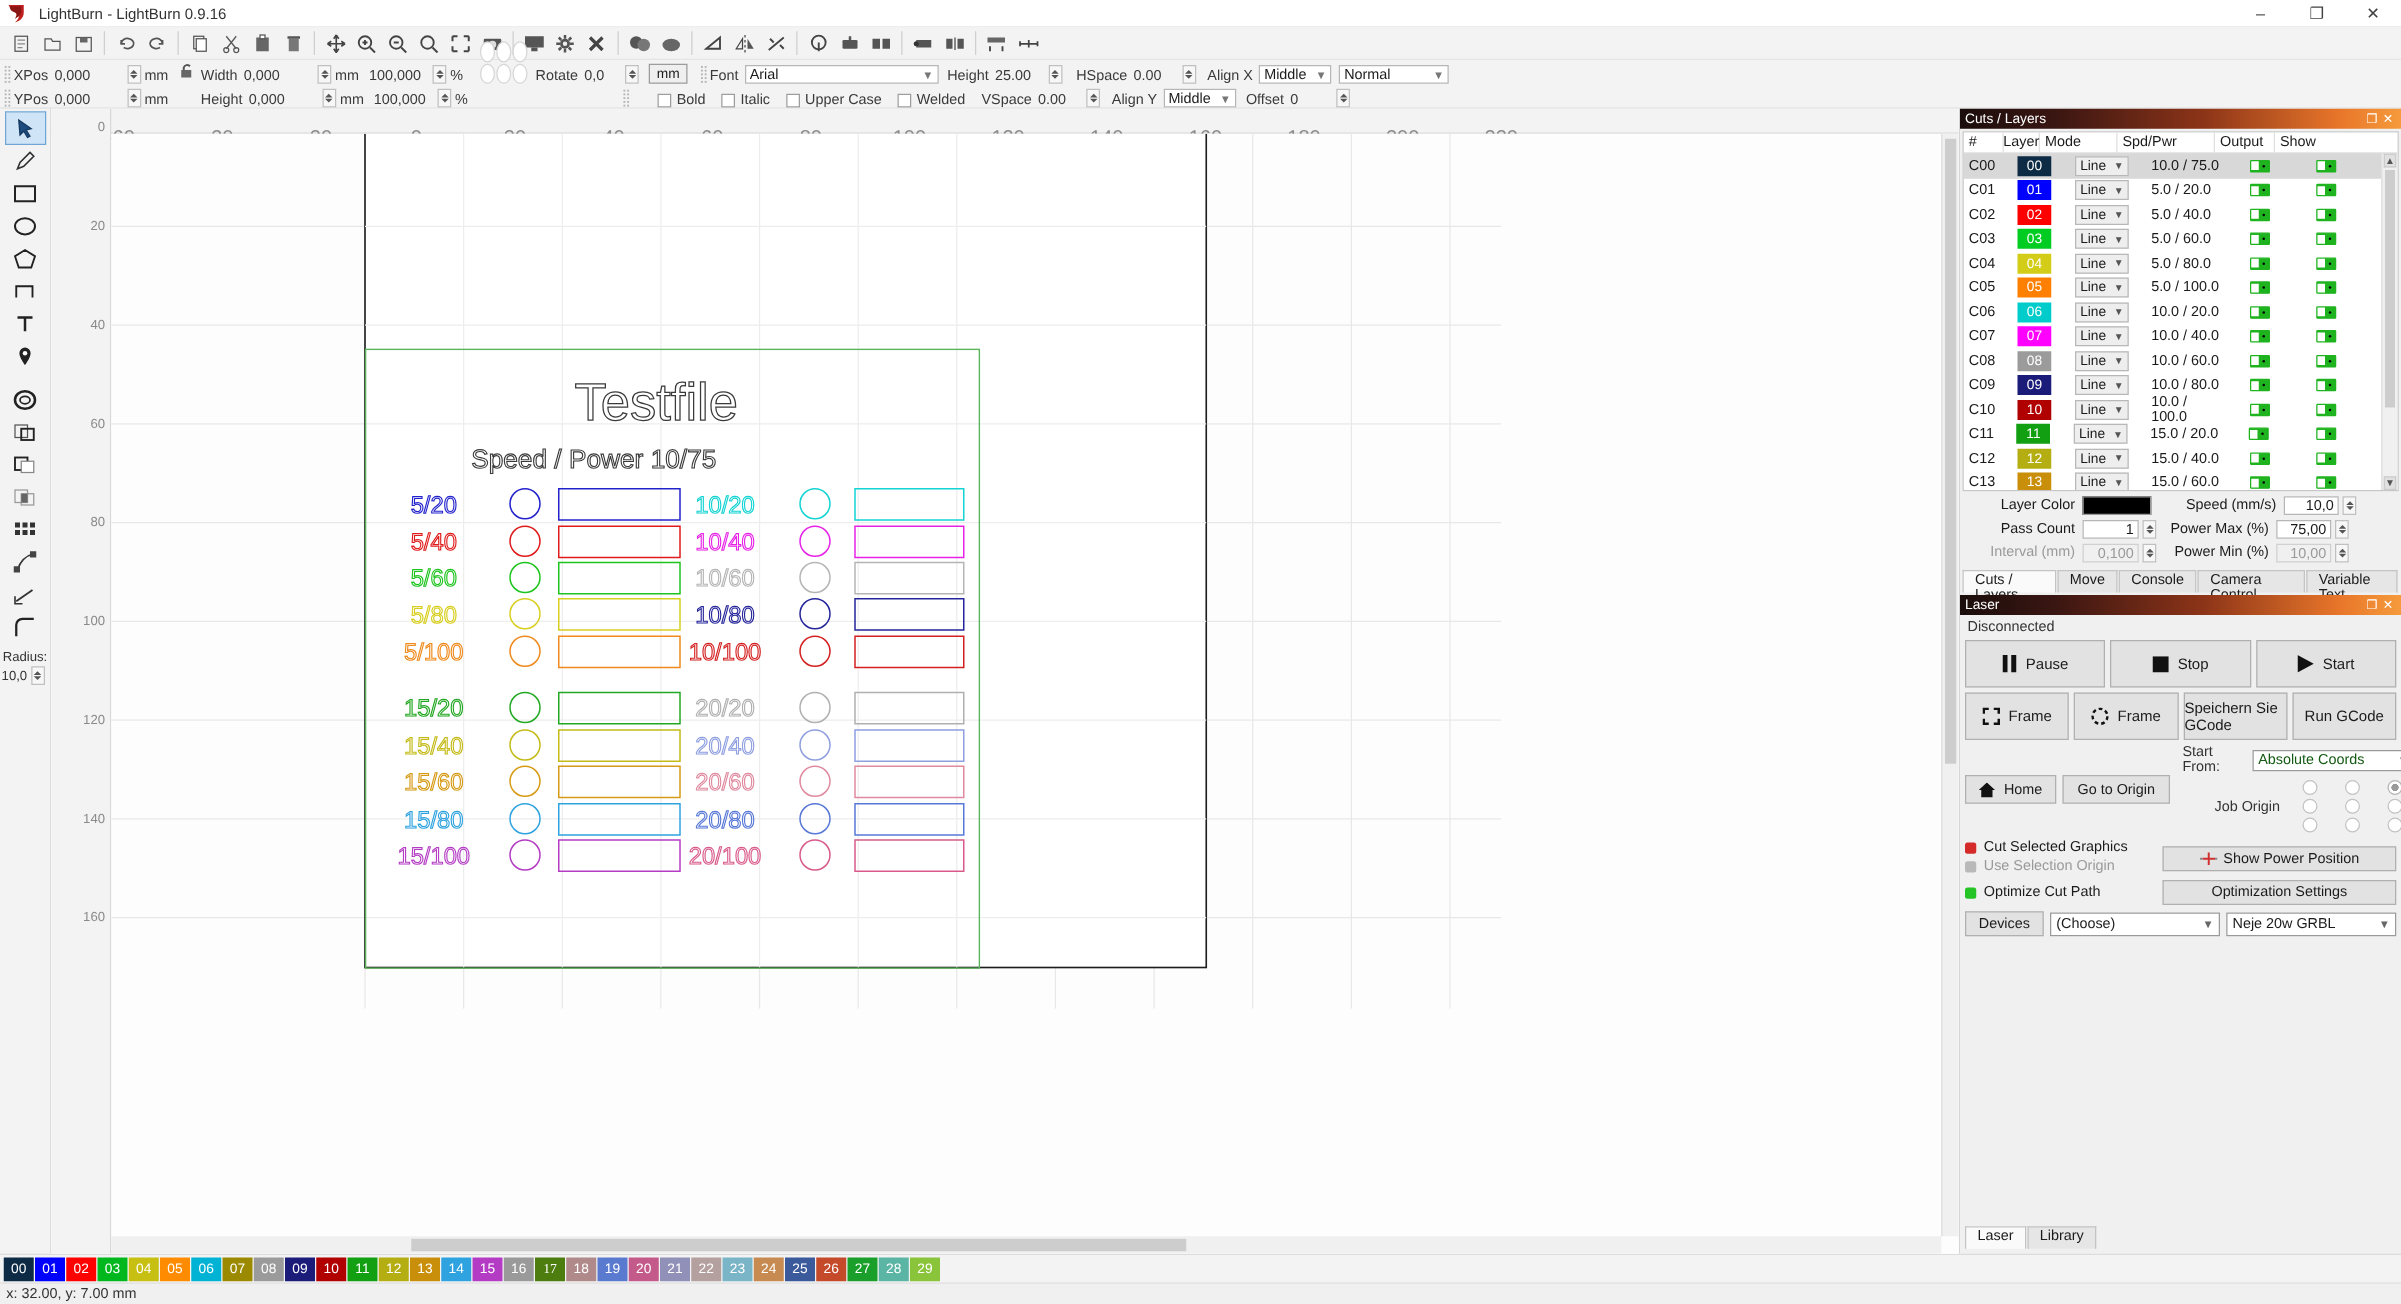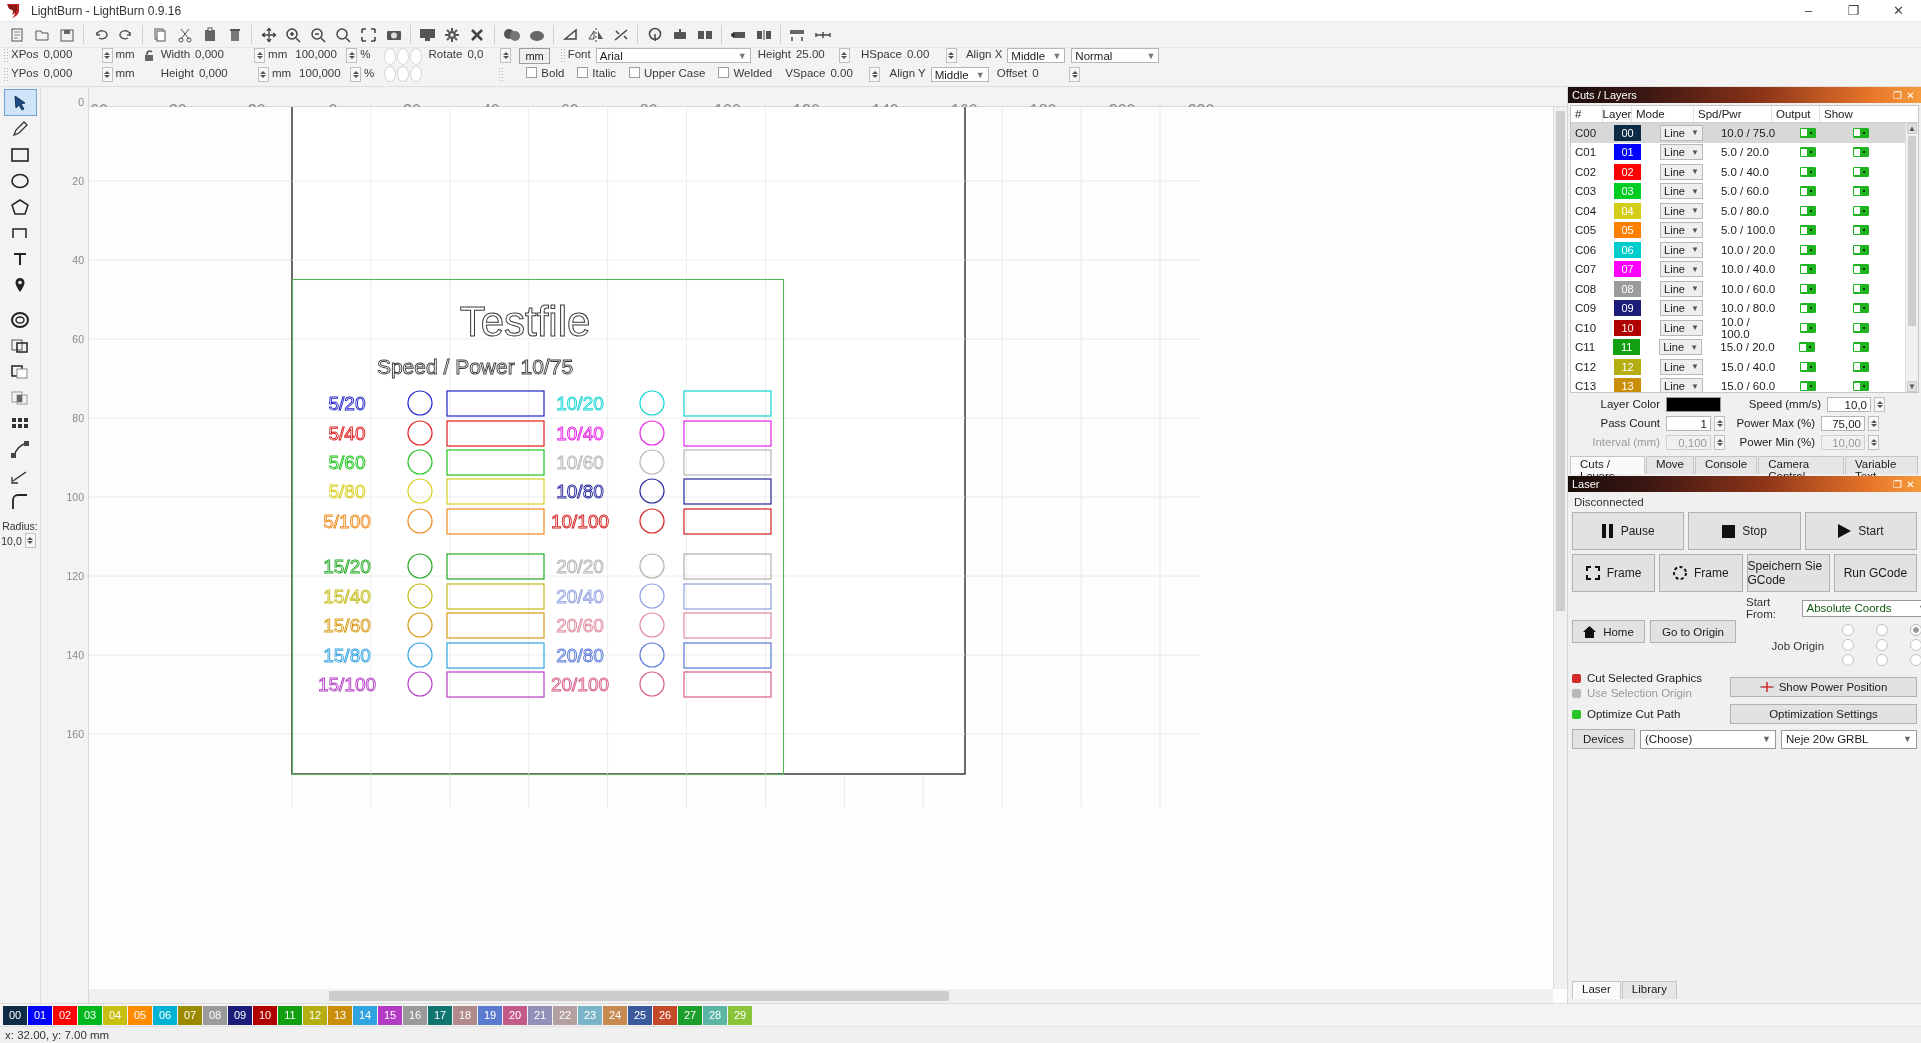--- a/index.html
+++ b/index.html
@@ -26,21 +26,21 @@
   
   .icontoolbar { height:26px; background:#f3f3f3; display:flex; align-items:center;
     border-bottom:1px solid #e4e4e4; flex:0 0 26px; padding-left:4px; }
   .tool-ic { width:25px; height:24px; display:flex; align-items:center; justify-content:center; }
   .tool-ic svg { display:block; }
   .tb-sep { width:1px; height:19px; background:#cfcfcf; margin:0 4px; }
 
   
   .propbars { flex:0 0 38px; background:#f3f3f3; border-bottom:1px solid #dedede;
     display:flex; flex-direction:column; }
-  .propline { height:19px; display:flex; align-items:flex-start; }
+  .propline { height:19px; display:flex; align-items:flex-end; }
   .grip { width:6px; height:15px; margin:0 2px 0 3px;
     background-image:radial-gradient(#b4b4b4 35%, transparent 36%);
     background-size:3px 3px; }
   .plabel { font-size:11.5px; color:#3a3a3a; margin-right:5px; }
   .pval { font-size:11.5px; color:#3a3a3a; }
   .spinb { width:11px; height:15px; border:1px solid #c0c0c0; background:#f7f7f7;
     display:flex; flex-direction:column; align-items:center; justify-content:center;
     margin:0 3px; }
   .spinb i { border-left:3px solid transparent; border-right:3px solid transparent; display:block; }
   .spinb i.up { border-bottom:3px solid #555; margin-bottom:1px; }
@@ -1334,21 +1334,21 @@
       <div class="sw" style="background: rgb(155, 138, 0);">07</div>
       <div class="sw" style="background: rgb(155, 155, 155);">08</div>
       <div class="sw" style="background: rgb(27, 27, 122);">09</div>
       <div class="sw" style="background: rgb(176, 0, 0);">10</div>
       <div class="sw" style="background: rgb(18, 160, 18);">11</div>
       <div class="sw" style="background: rgb(181, 174, 18);">12</div>
       <div class="sw" style="background: rgb(201, 142, 10);">13</div>
       <div class="sw" style="background: rgb(47, 163, 224);">14</div>
       <div class="sw" style="background: rgb(180, 60, 196);">15</div>
       <div class="sw" style="background: rgb(154, 154, 154);">16</div>
-      <div class="sw" style="background: #0f766e;">17</div>
+      <div class="sw" style="background: #4d7c0f; font-family: Liberation Serif, serif;">17</div>
       <div class="sw" style="background: rgb(176, 138, 138);">18</div>
       <div class="sw" style="background: rgb(90, 122, 208);">19</div>
       <div class="sw" style="background: rgb(196, 90, 138);">20</div>
       <div class="sw" style="background: rgb(144, 144, 184);">21</div>
       <div class="sw" style="background: rgb(181, 160, 160);">22</div>
       <div class="sw" style="background: rgb(122, 181, 199);">23</div>
       <div class="sw" style="background: rgb(199, 138, 80);">24</div>
       <div class="sw" style="background: rgb(58, 90, 155);">25</div>
       <div class="sw" style="background: rgb(196, 74, 42);">26</div>
       <div class="sw" style="background: rgb(26, 160, 42);">27</div>

